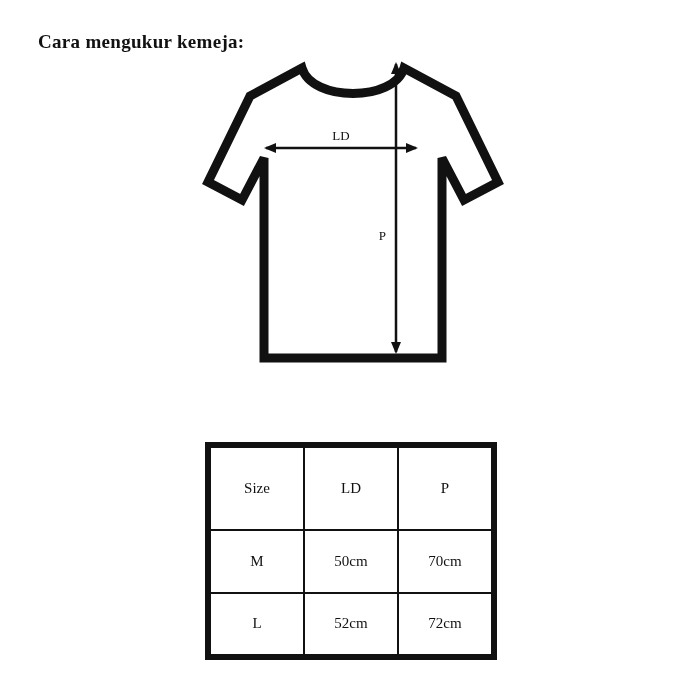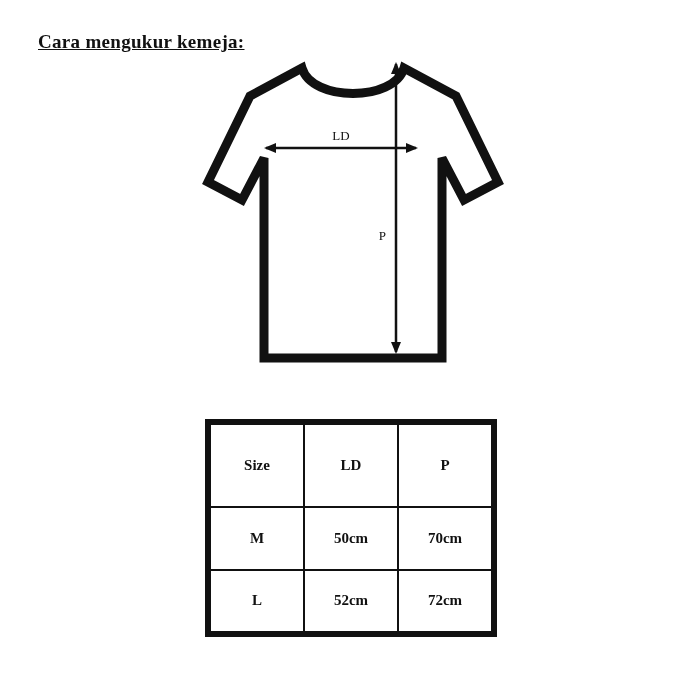--- a/index.html
+++ b/index.html
@@ -19,38 +19,36 @@
   #title {
     position: absolute;
     left: 38px;
     top: 28px;
     width: 220px;
     font-size: 19px;
     font-weight: bold;
     line-height: 1.45;
     letter-spacing: 0.3px;
     color: #111111;
-    text-decoration: underline;
   }
 
   #shirt-diagram {
     position: absolute;
     left: 180px;
     top: 30px;
     width: 360px;
     height: 360px;
   }
 
   #size-table-wrap {
     position: absolute;
     left: 209px;
-    top: 423px;
+    top: 446px;
     width: 284px;
     height: 210px;
-    font-weight: bold;
   }
 
   table.size-table {
     border-collapse: collapse;
     width: 100%;
     height: 100%;
     table-layout: fixed;
   }
   table.size-table td {
     border: 2px solid #111111;

